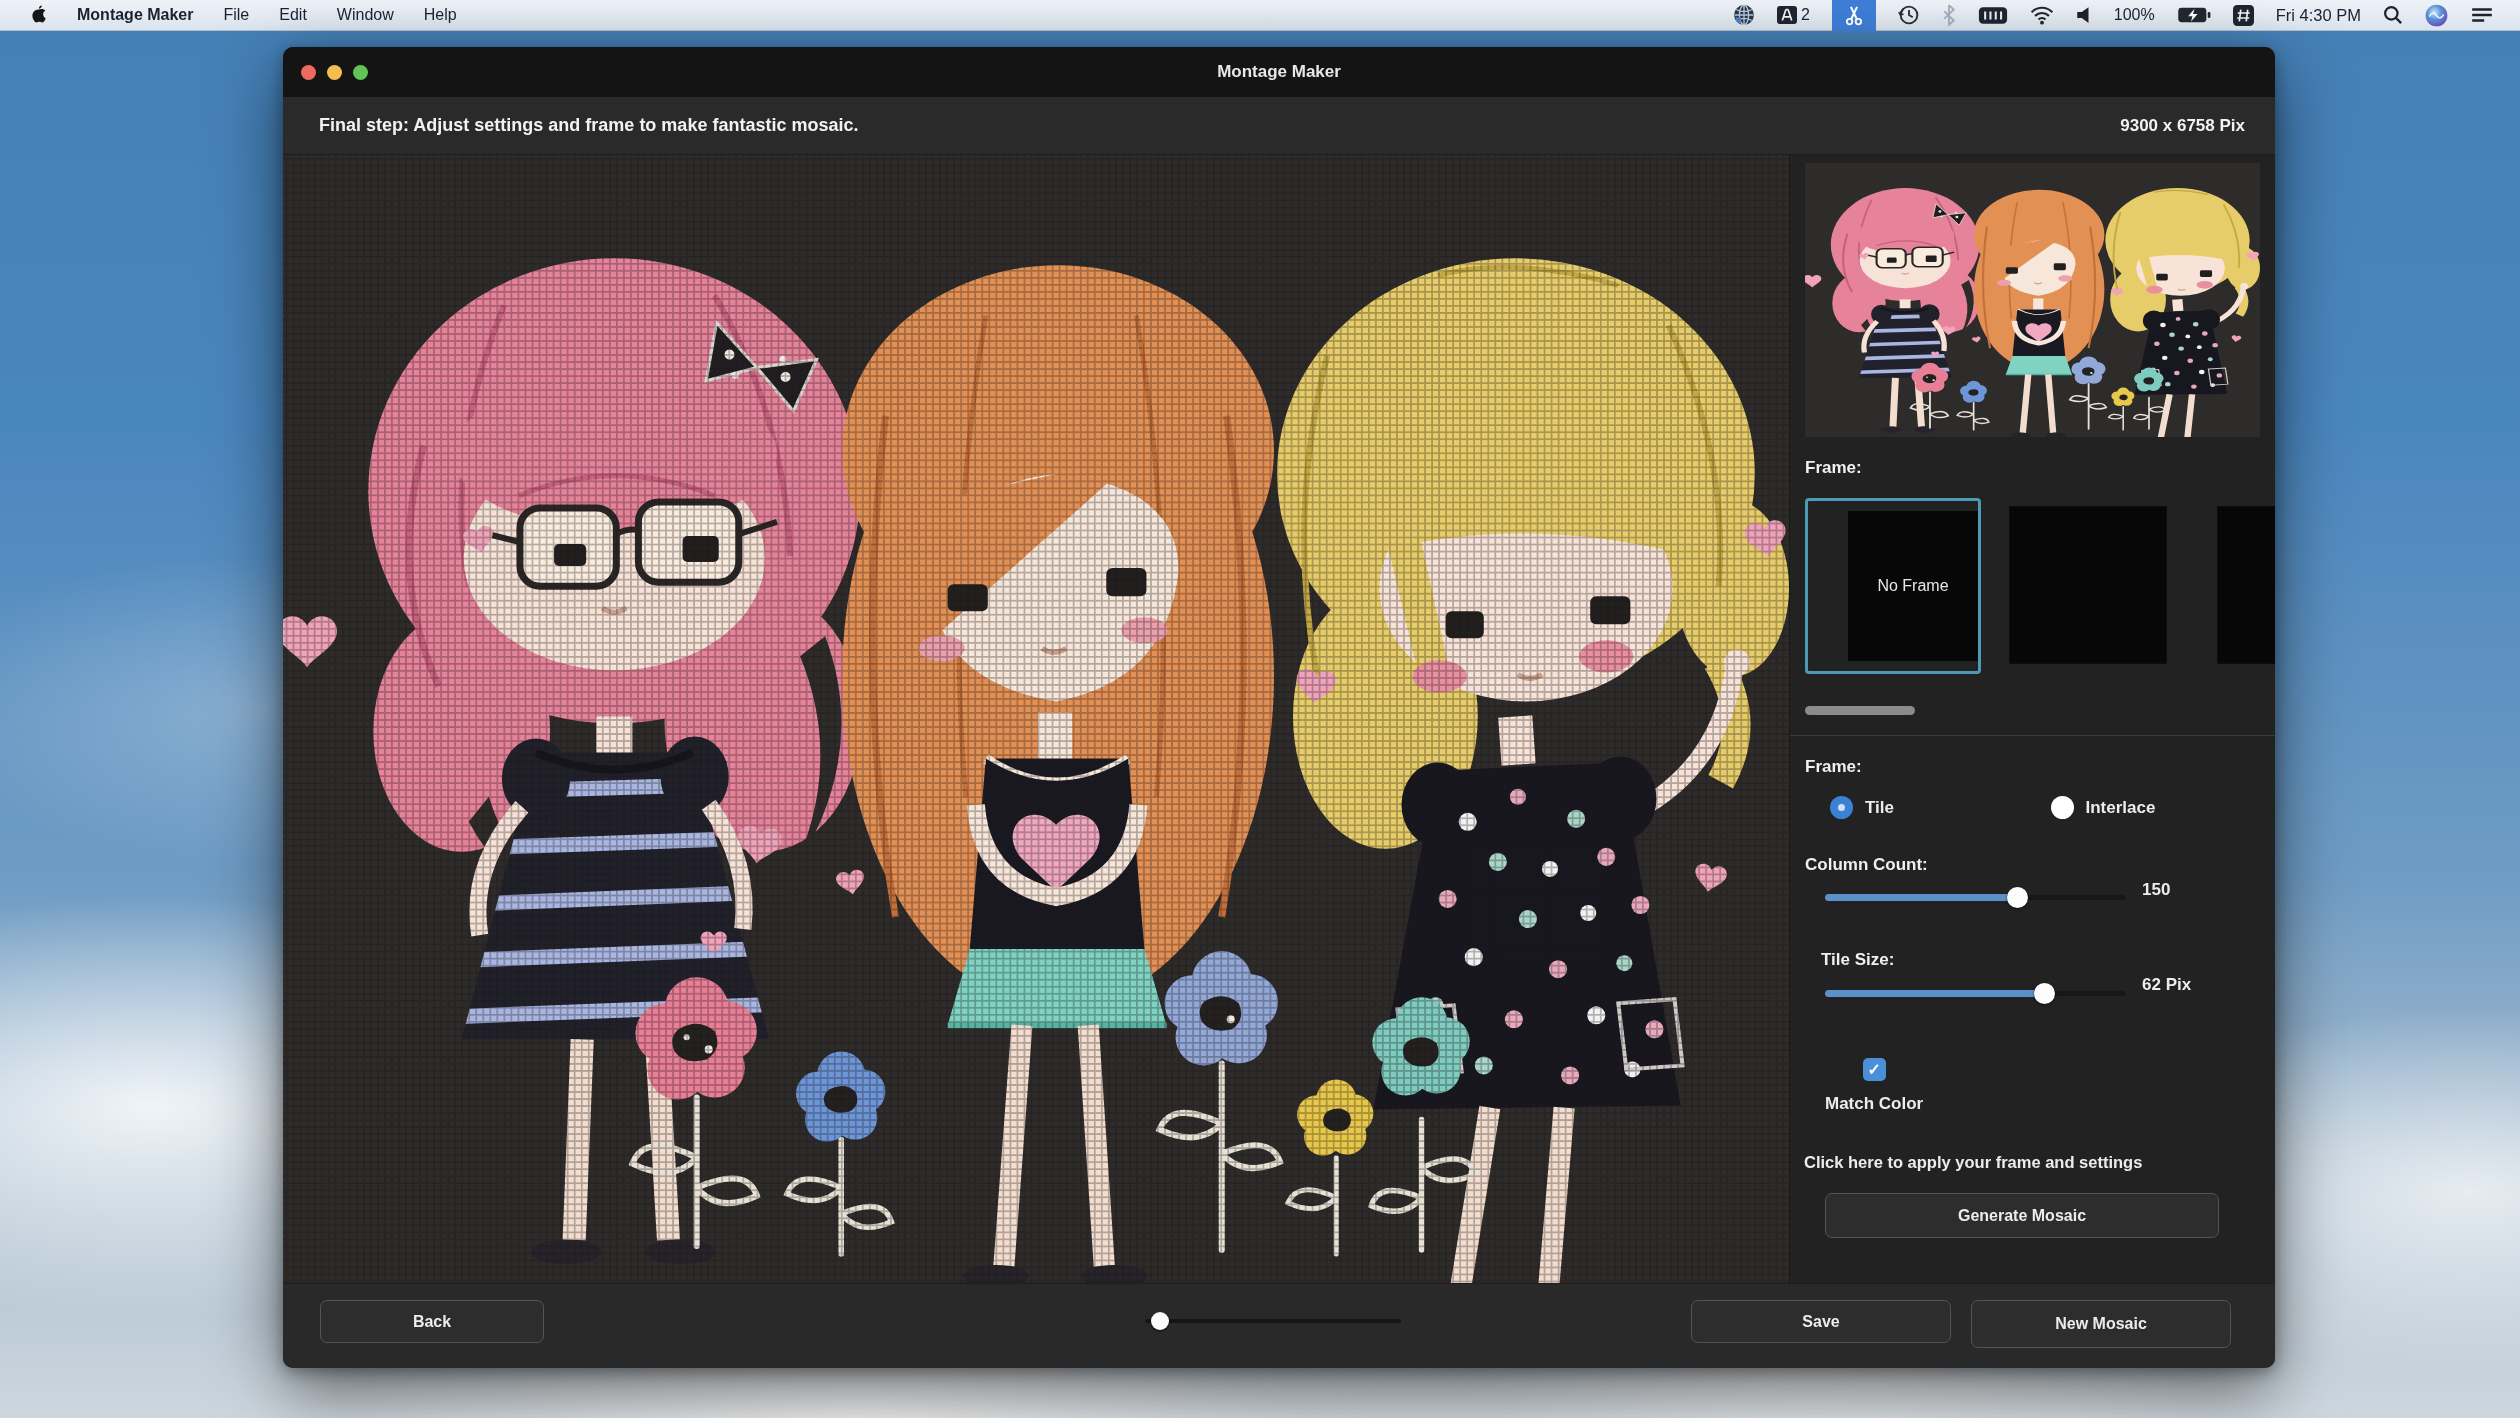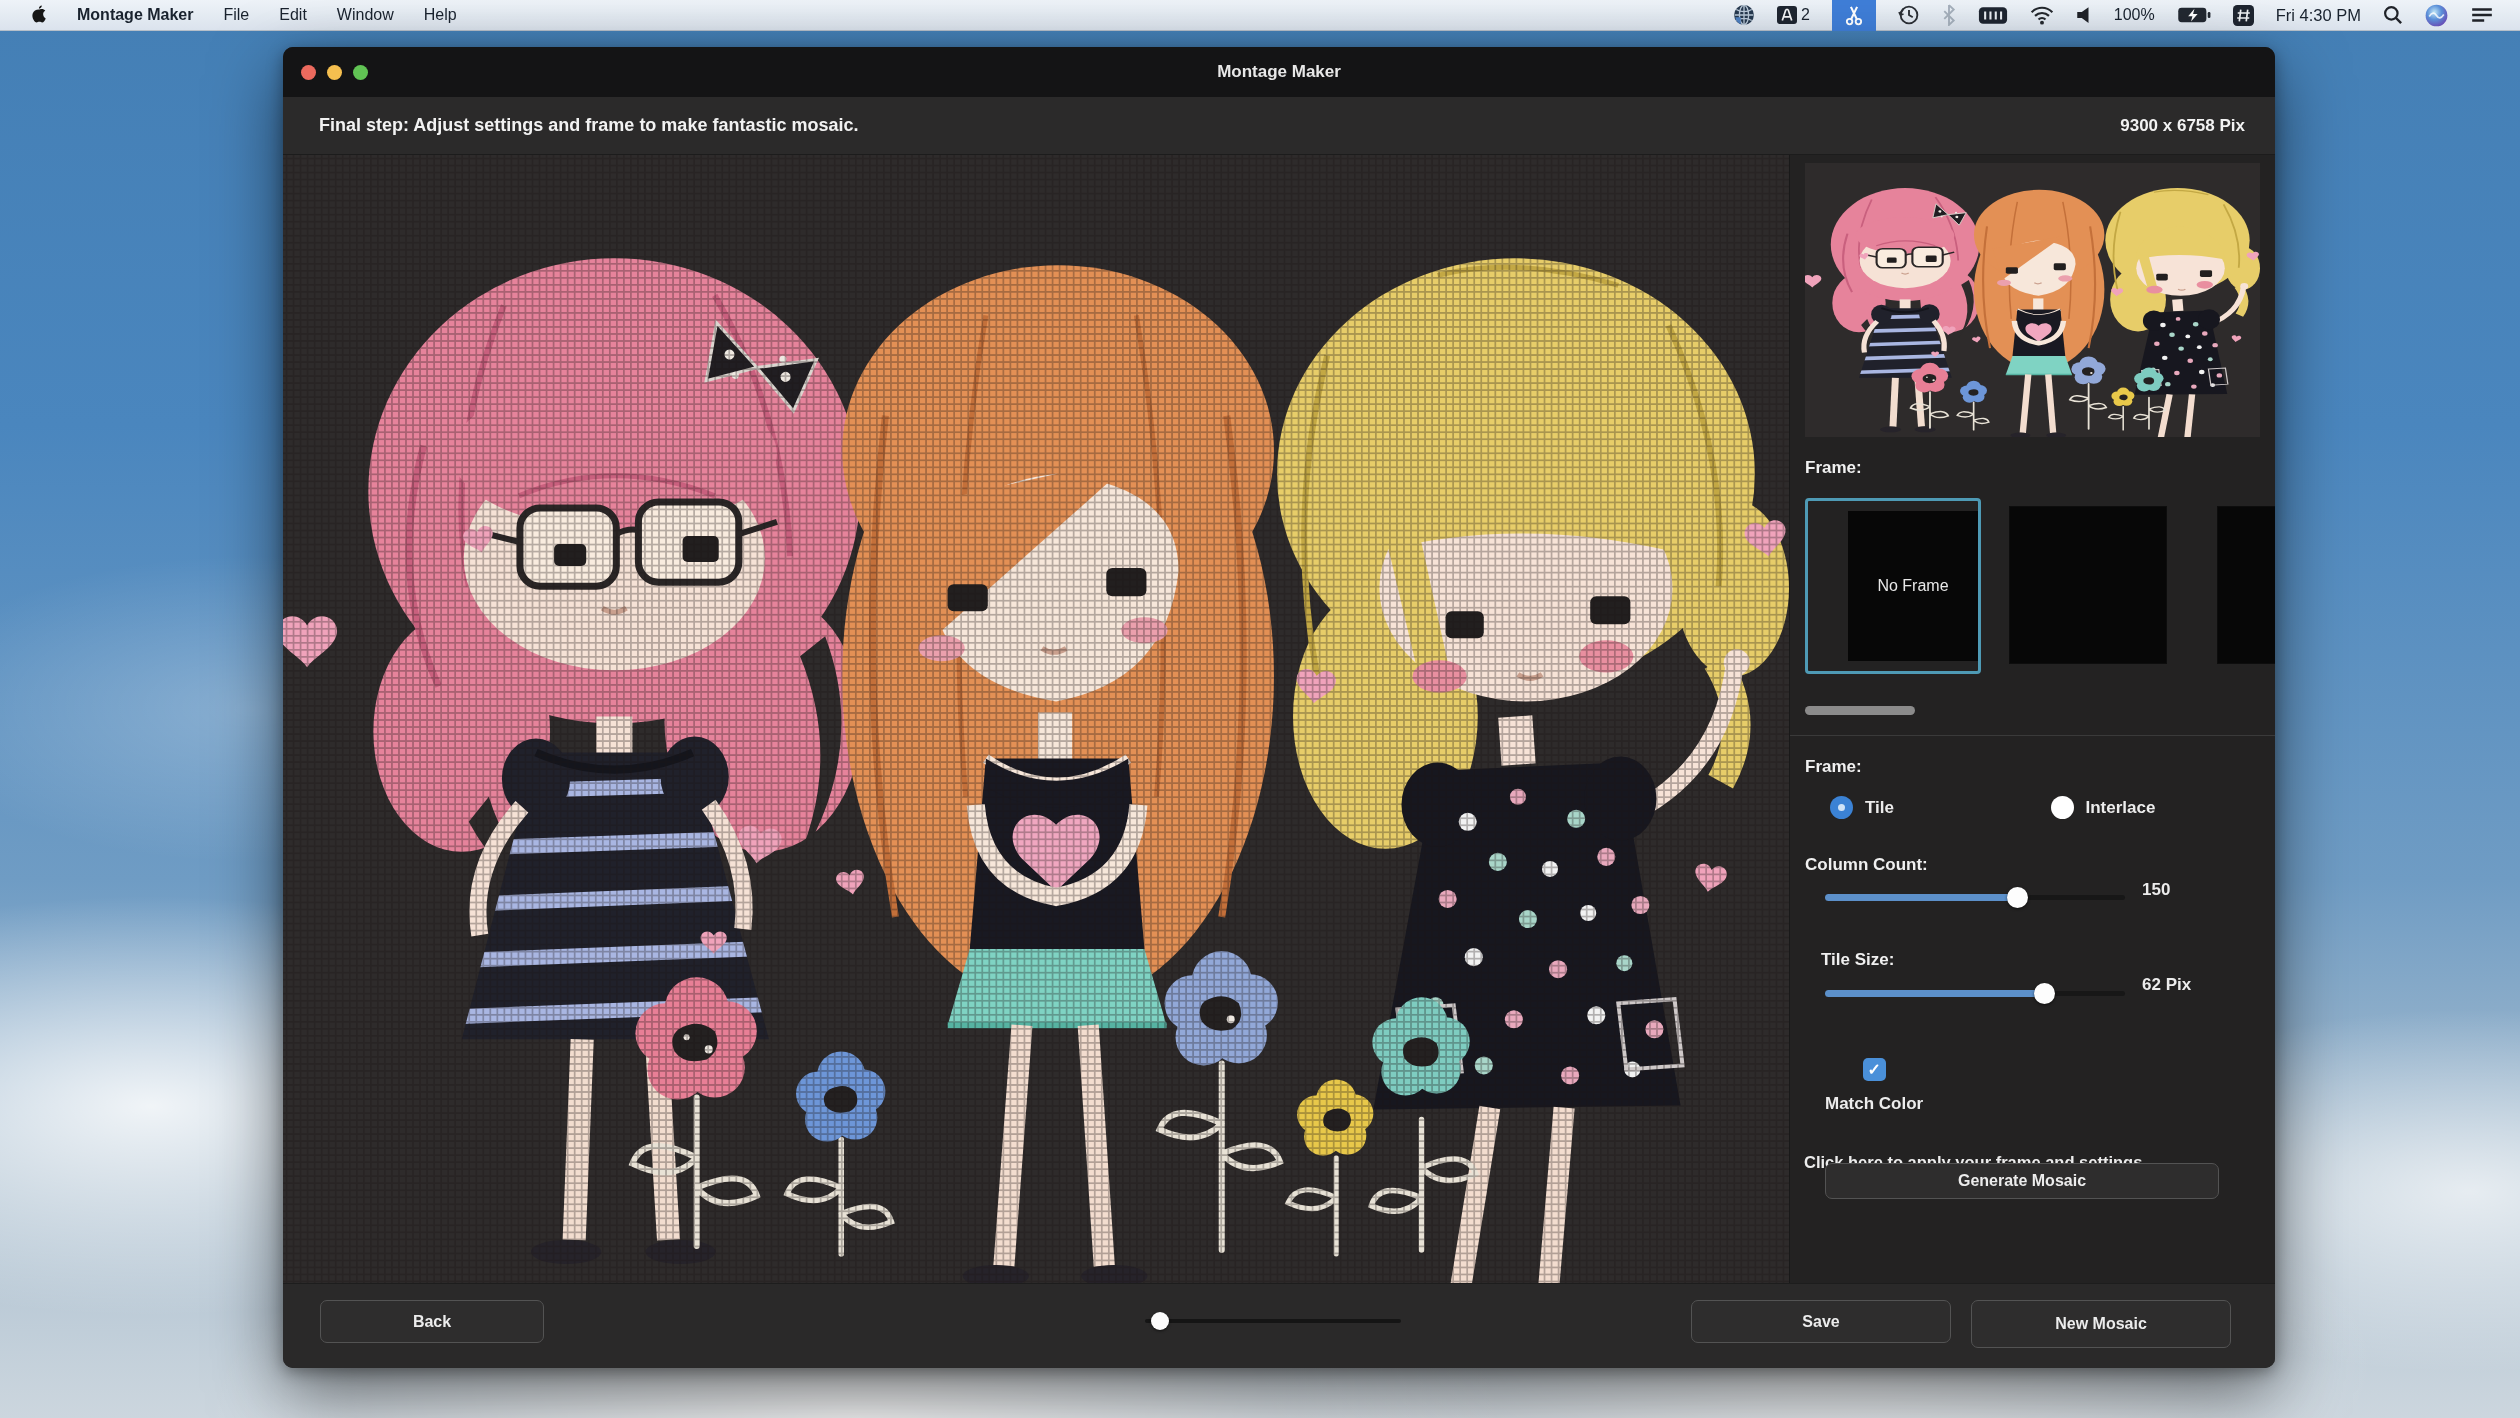--- a/index.html
+++ b/index.html
@@ -131,21 +131,21 @@
     display:flex; align-items:center; justify-content:center;
   }
   .checkbox::after { content:"✓"; color:#fff; font-size:16px; font-weight:bold; }
   .check-row .clabel { font-size:17px; font-weight:bold; }
   .apply-hint { position:absolute; left:14px; top:998px; font-size:16.5px; font-weight:bold; white-space:nowrap; }
   .btn {
     background:#2e2d2d; border:1.5px solid #535353; border-radius:7px;
     color:#ececec; font-size:16px; font-weight:bold;
     display:flex; align-items:center; justify-content:center;
   }
-  .generate-btn { position:absolute; left:35px; top:1008px; width:394px; height:36px; }
+  .generate-btn { position:absolute; left:35px; top:1038px; width:394px; height:45px; }
 
   
   .wfooter {
     position:absolute; left:0; bottom:0; right:0; height:85px;
     background:#2a2929; border-top:1px solid #1d1d1d;
   }
   .back-btn { position:absolute; left:37px; top:16px; width:224px; height:43px; }
   .save-btn { position:absolute; left:1408px; top:16px; width:260px; height:43px; }
   .newmosaic-btn { position:absolute; left:1688px; top:16px; width:260px; height:48px; }
   .zoom-slider { position:absolute; left:862px; top:26px; width:256px; height:22px; }

